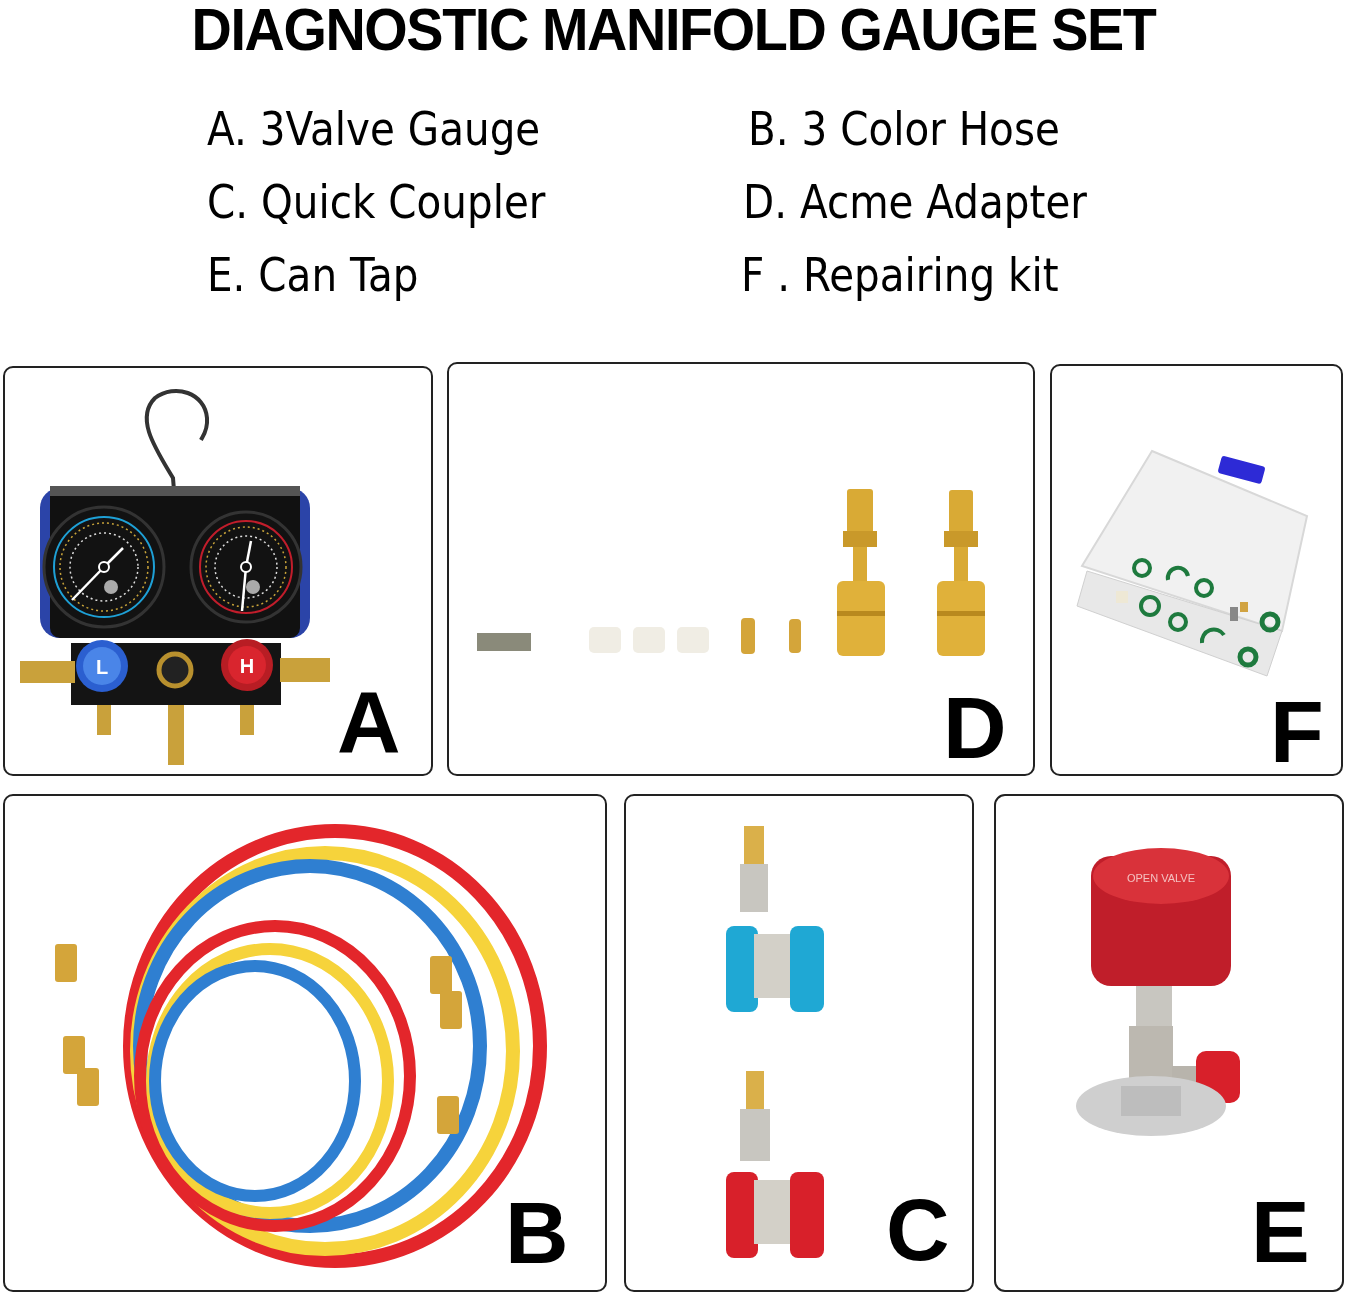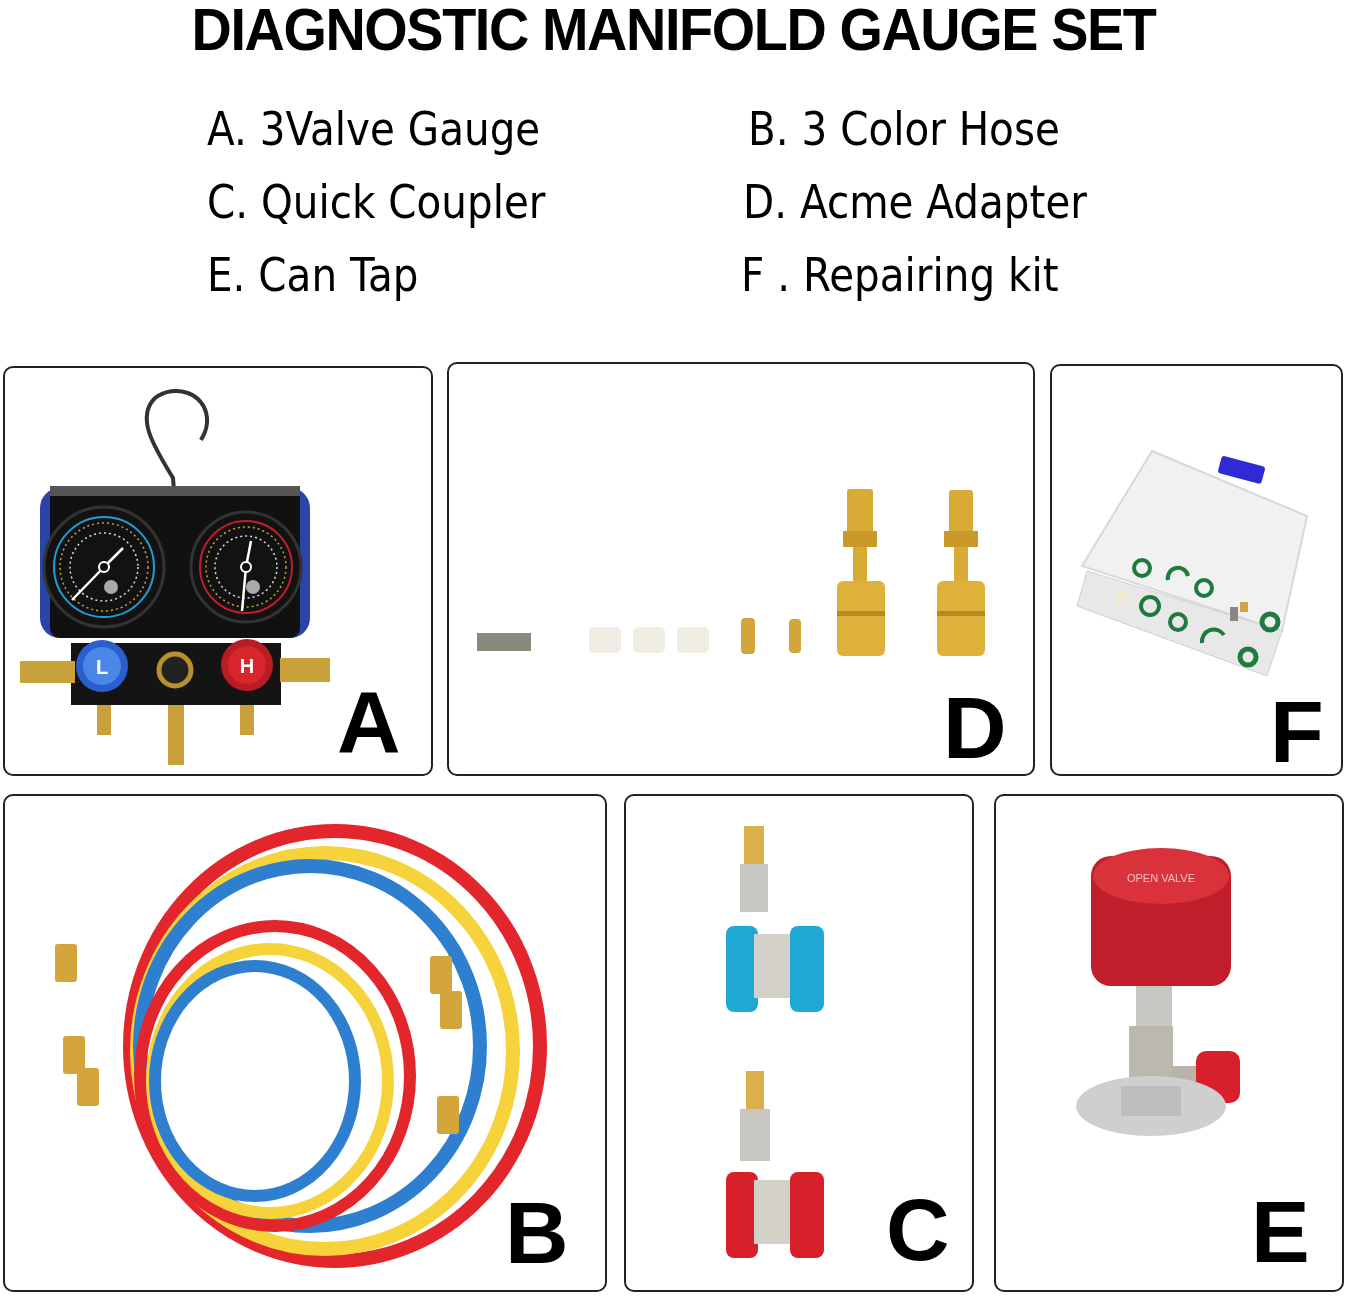--- a/index.html
+++ b/index.html
@@ -156,21 +156,21 @@
 
     <rect x="120" y="275" width="18" height="40" fill="#dab04a"></rect>
     <rect x="114" y="313" width="30" height="52" fill="#c8c6c0"></rect>
     <rect x="100" y="376" width="32" height="86" rx="8" fill="#d8202a"></rect>
     <rect x="128" y="384" width="40" height="64" fill="#d3d0c8"></rect>
     <rect x="164" y="376" width="34" height="86" rx="8" fill="#d8202a"></rect>
   </svg>
   <div class="panel-letter" style="left:260px;top:390px;">C</div>
 </div>
 
-<div class="panel" style="left:994px;top:794px;width:350px;height:498px;">
+<div class="panel" style="left:994px;top:794px;width:350px;height:498px;border-radius:11px;">
   <svg width="350" height="498">
     <rect x="95" y="60" width="140" height="130" rx="20" fill="#c01e2a"></rect>
     <ellipse cx="165" cy="80" rx="68" ry="28" fill="#d9323a"></ellipse>
     <text x="165" y="86" font-family="Liberation Sans, sans-serif" font-size="11" fill="#f4c0c0" text-anchor="middle">OPEN VALVE</text>
     <rect x="140" y="190" width="36" height="40" fill="#c8c6c0"></rect>
     <rect x="133" y="230" width="44" height="70" fill="#bcb8b0"></rect>
     <rect x="176" y="270" width="28" height="36" fill="#b8b4ac"></rect>
     <rect x="200" y="255" width="44" height="52" rx="10" fill="#d8202a"></rect>
     <ellipse cx="155" cy="310" rx="75" ry="30" fill="#cfcfcf"></ellipse>
     <rect x="125" y="290" width="60" height="30" fill="#bdbdbd"></rect>

